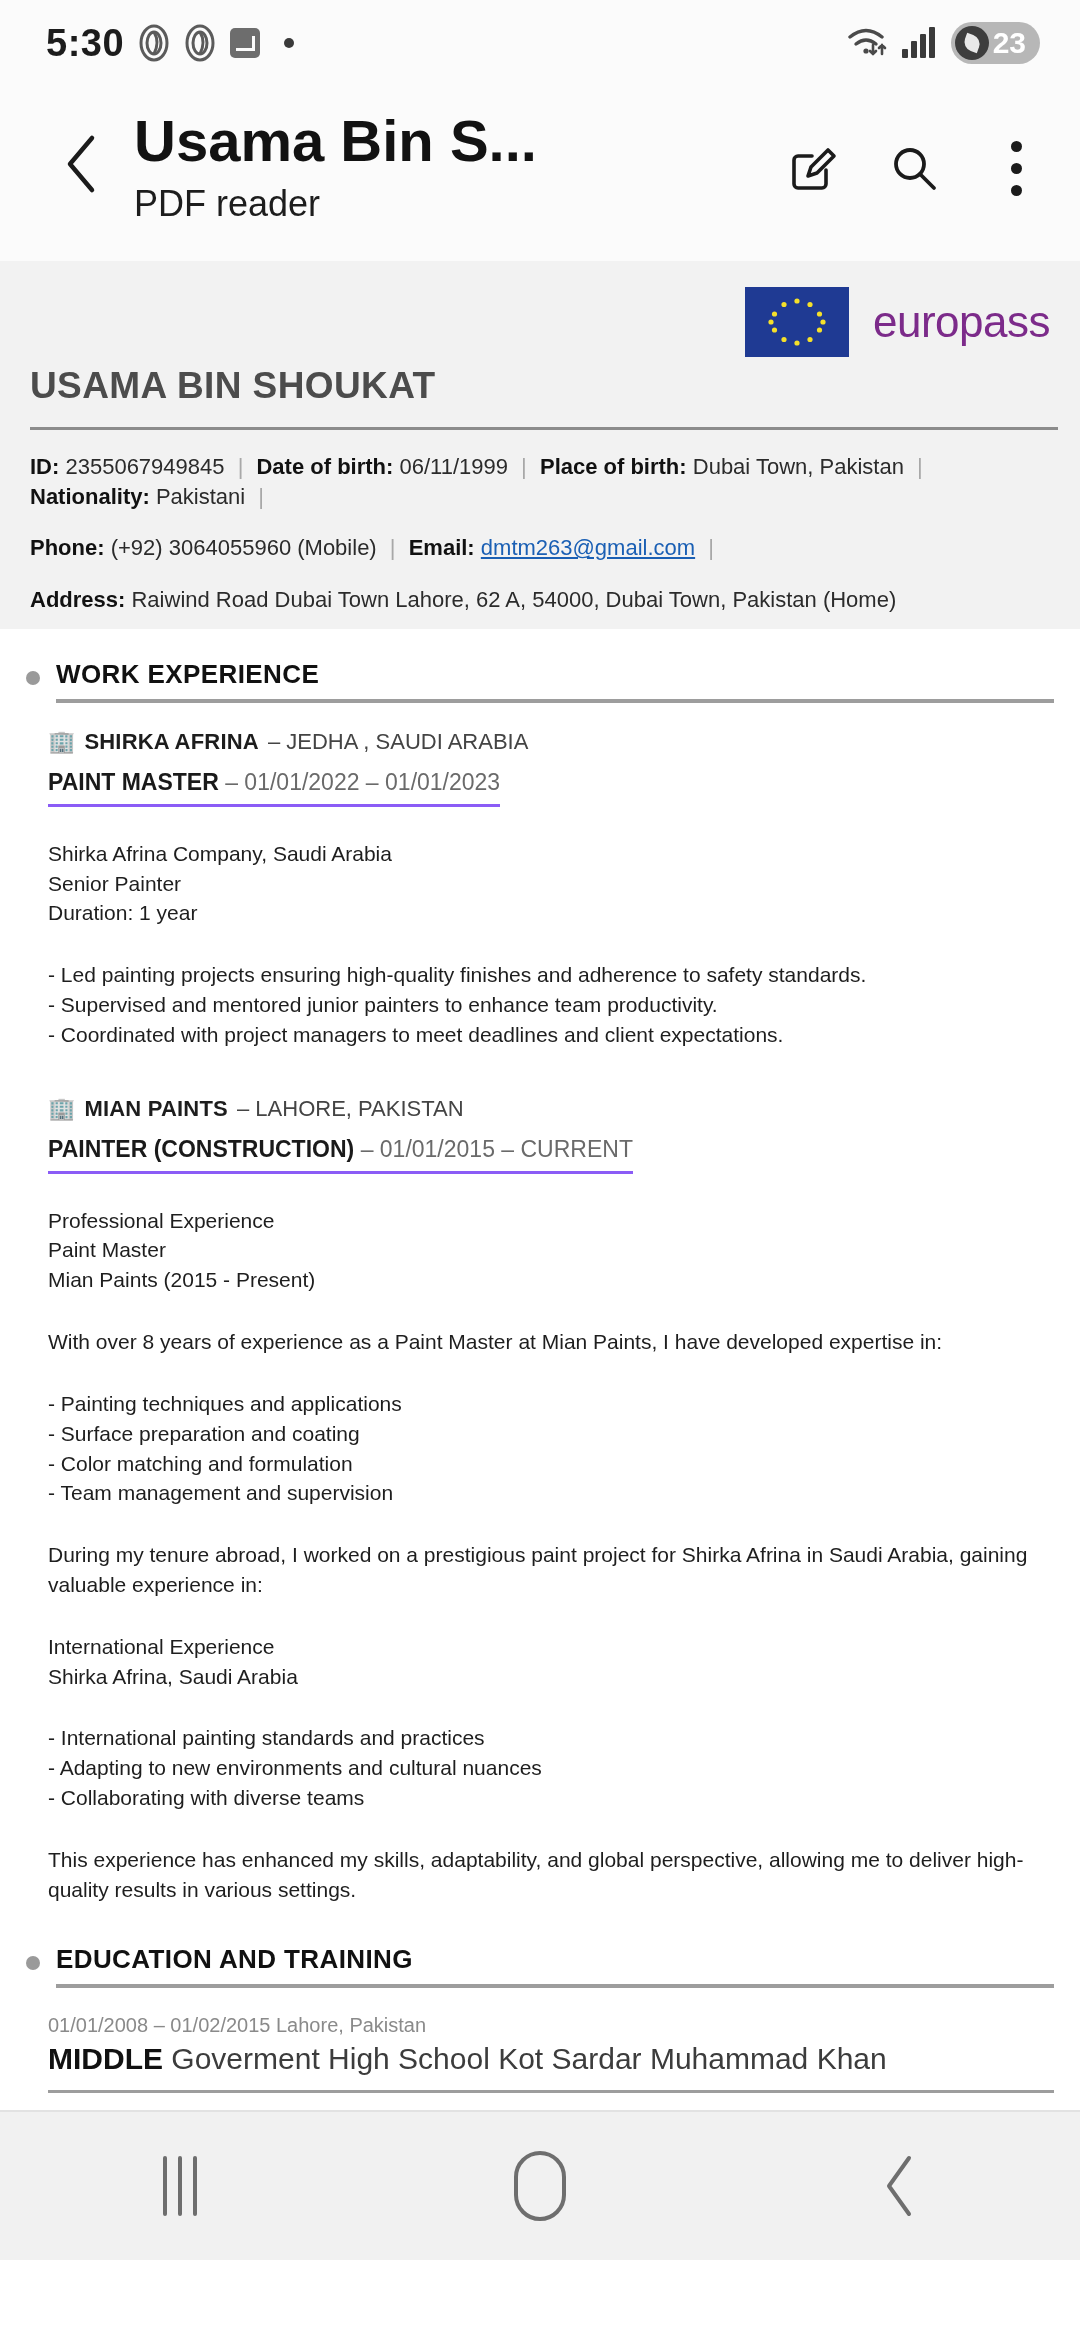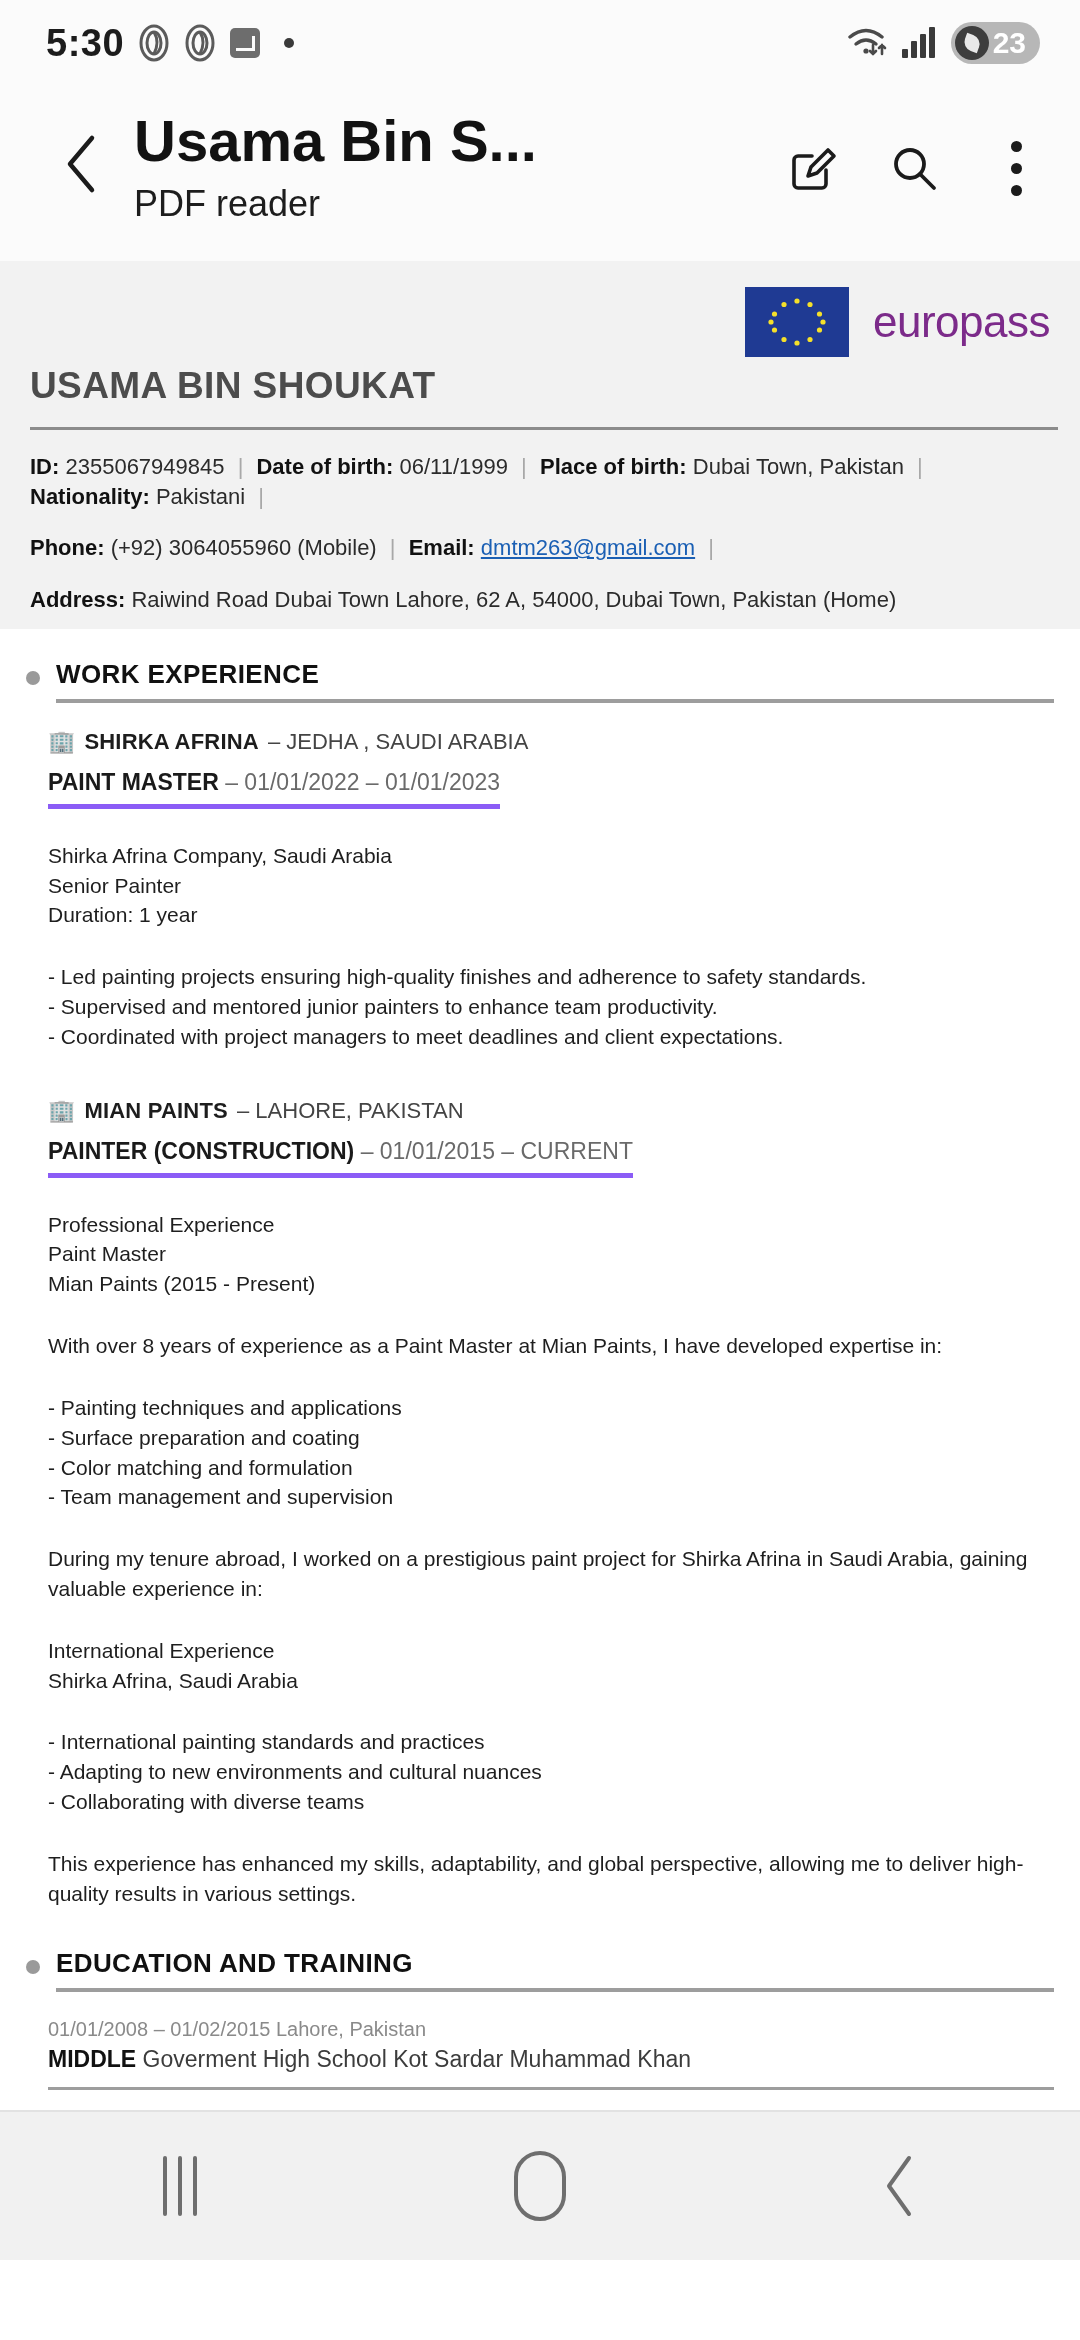--- a/index.html
+++ b/index.html
@@ -82,27 +82,27 @@
   .sec-dot { width:14px; height:14px; border-radius:50%; background:#9a9a9a; margin: 12px 16px 0 0; flex:0 0 auto; }
   .sec-body { flex:1 1 auto; min-width:0; }
   .sec-title { font-size: 26px; font-weight:700; color:#111; letter-spacing:0.4px; }
   .sec-rule { height: 4px; background:#9d9d9d; margin-top: 9px; }
 
   .job { margin-top: 26px; padding-left: 22px; }
   .job-org { font-size: 22px; color:#444; display:flex; align-items:center; gap:9px; }
   .bldg { font-size: 22px; color:#555; line-height:1; }
   .job-org b { color:#1d1d1d; font-weight:700; letter-spacing:0.2px; }
   .job-role { font-size: 23px; color:#6a6a6a; margin-top: 14px; display:inline-block;
-               border-bottom: 5px solid #8b5cf6; padding-bottom: 8px; }
+               border-bottom: 3px solid #8b5cf6; padding-bottom: 8px; }
   .job-role b { color:#1a1a1a; font-weight:700; }
   .job-text { font-size: 21px; color:#1e1e1e; line-height: 1.42; margin-top: 32px; white-space: pre-line; }
 
   .edu { padding-left: 22px; margin-top: 26px; }
   .edu-date { font-size: 20px; color:#8a8a8a; }
-  .edu-name { font-size: 23px; color:#3c3c3c; margin-top: 5px; }
+  .edu-name { font-size: 30px; color:#3c3c3c; margin-top: 5px; }
   .edu-name b { color:#111; font-weight:700; }
   .edu-rule { height:3px; background:#9d9d9d; margin-top: 14px; }
 
   .lang-line { padding-left: 22px; margin-top: 36px; font-size: 21px; color:#222; }
   .lang-line b { font-weight:700; margin-left: 14px; }
 
   .pagenum { text-align:right; font-size: 32px; color:#c2c2c2; padding: 28px 30px 24px 0; }
 
   
   .navbar {

